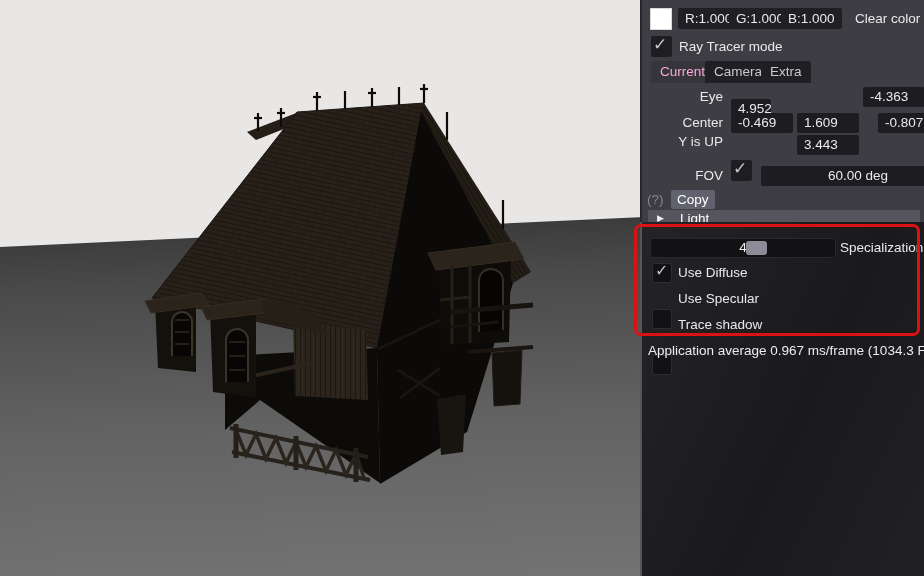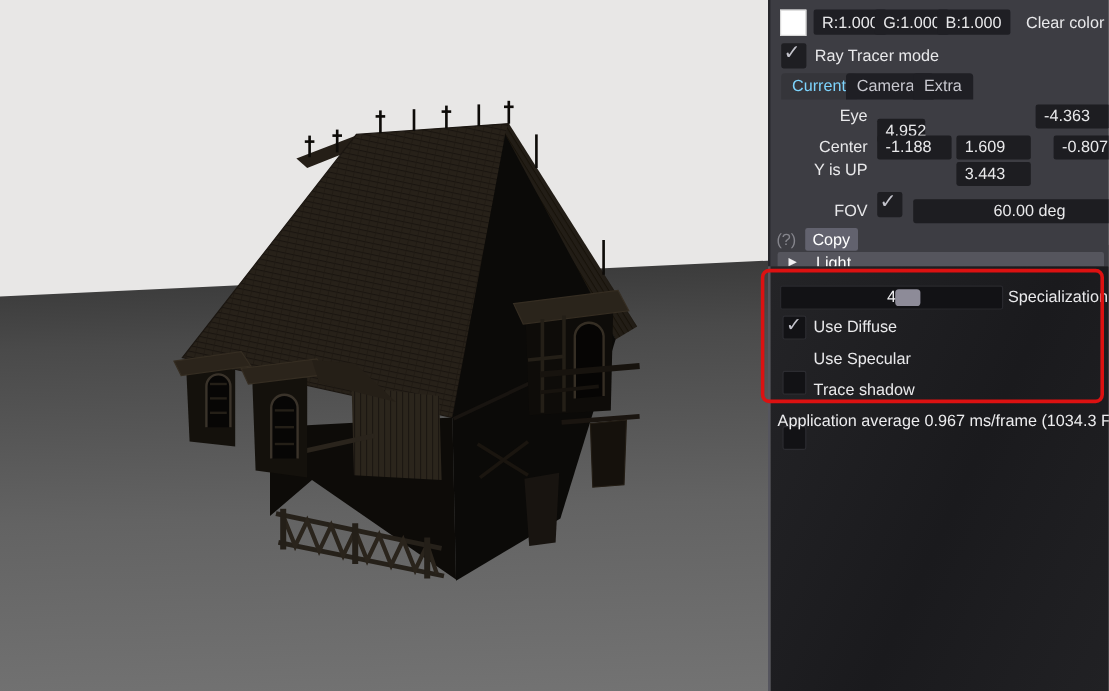--- a/index.html
+++ b/index.html
@@ -17,21 +17,21 @@
   #panel .win{position:absolute;left:0;top:0;width:284px;height:222px;background:#3d3d43;
               border-left:2px solid #26262b;overflow:hidden;box-sizing:border-box;}
   .abs{position:absolute;}
   .txt{color:#e9e9eb;font-size:13.5px;line-height:20px;white-space:nowrap;}
   .dim{color:#85858c;}
   .swatch{left:8px;top:8px;width:22px;height:22px;background:#ffffff;border:1px solid #d9d9d9;box-sizing:border-box;}
   .chip{height:21px;line-height:21px;padding:0 7px;background:#1f1f24;border-radius:2px;
         color:#e9e9eb;font-size:13.5px;}
   .chk{width:21px;height:21px;background:#1e1e22;border-radius:2px;position:relative;}
   .chk .mark{position:absolute;left:2px;top:-2px;color:#c3c3cb;font-size:17px;font-weight:bold;}
-  .tab{height:22px;line-height:22px;padding:0 9px;border-radius:3px 3px 0 0;font-size:13.5px;color:#7dd3fc;}
+  .tab{height:22px;line-height:22px;padding:0 9px;border-radius:3px 3px 0 0;font-size:13.5px;color:#f9a8d4;}
   .tab.active{background:#35353a;}
   .tab.inactive{background:#1f1f24;color:#c8c8cf;}
   .lbl{font-size:13.5px;color:#e9e9eb;text-align:right;width:81px;line-height:20px;}
   .field{height:20px;line-height:20px;background:#1d1d21;border-radius:2px;color:#e9e9eb;
          font-size:13.5px;padding-left:7px;box-sizing:border-box;}
   .field.center{text-align:center;padding-left:0;margin-left:30px;}
   .btn-copy{height:19px;line-height:19px;padding:0 6px;background:#62626e;border-radius:2px;
             color:#ffffff;font-size:13.5px;}
   .header-bar{left:6px;top:210px;width:272px;height:20px;background:#55555d;border-radius:2px;}
   .header-bar .tri{position:absolute;left:9px;top:3px;color:#f0f0f2;font-size:9px;}
@@ -176,21 +176,21 @@
       <div class="abs tab active" style="left:9px;top:61px;">Current</div>
       <div class="abs tab inactive" style="left:63px;top:61px;">Cameras</div>
       <div class="abs tab inactive" style="left:119px;top:61px;">Extra</div>
 
       <div class="abs lbl" style="left:0;top:87px;">Eye</div>
       <div class="abs field" style="left:89px;top:87px;width:40px;margin-top:12px;">4.952</div>
       <div class="abs field" style="left:155px;top:87px;width:62px;margin-top:48px;">3.443</div>
       <div class="abs field" style="left:221px;top:87px;width:62px;">-4.363</div>
 
       <div class="abs lbl" style="left:0;top:113px;">Center</div>
-      <div class="abs field" style="left:89px;top:113px;width:62px;">-1.188</div>
+      <div class="abs field" style="left:89px;top:113px;width:62px;">-0.469</div>
       <div class="abs field" style="left:155px;top:113px;width:62px;">1.609</div>
       <div class="abs field" style="left:221px;top:113px;width:80px;margin-left:15px;">-0.807</div>
 
       <div class="abs lbl" style="left:0;top:132px;">Y is UP</div>
       <div class="abs chk" style="left:89px;top:139px;">
         <span class="mark">✓</span>
       </div>
 
       <div class="abs lbl" style="left:0;top:166px;">FOV</div>
       <div class="abs field center" style="left:89px;top:166px;width:194px;">60.00 deg</div>

